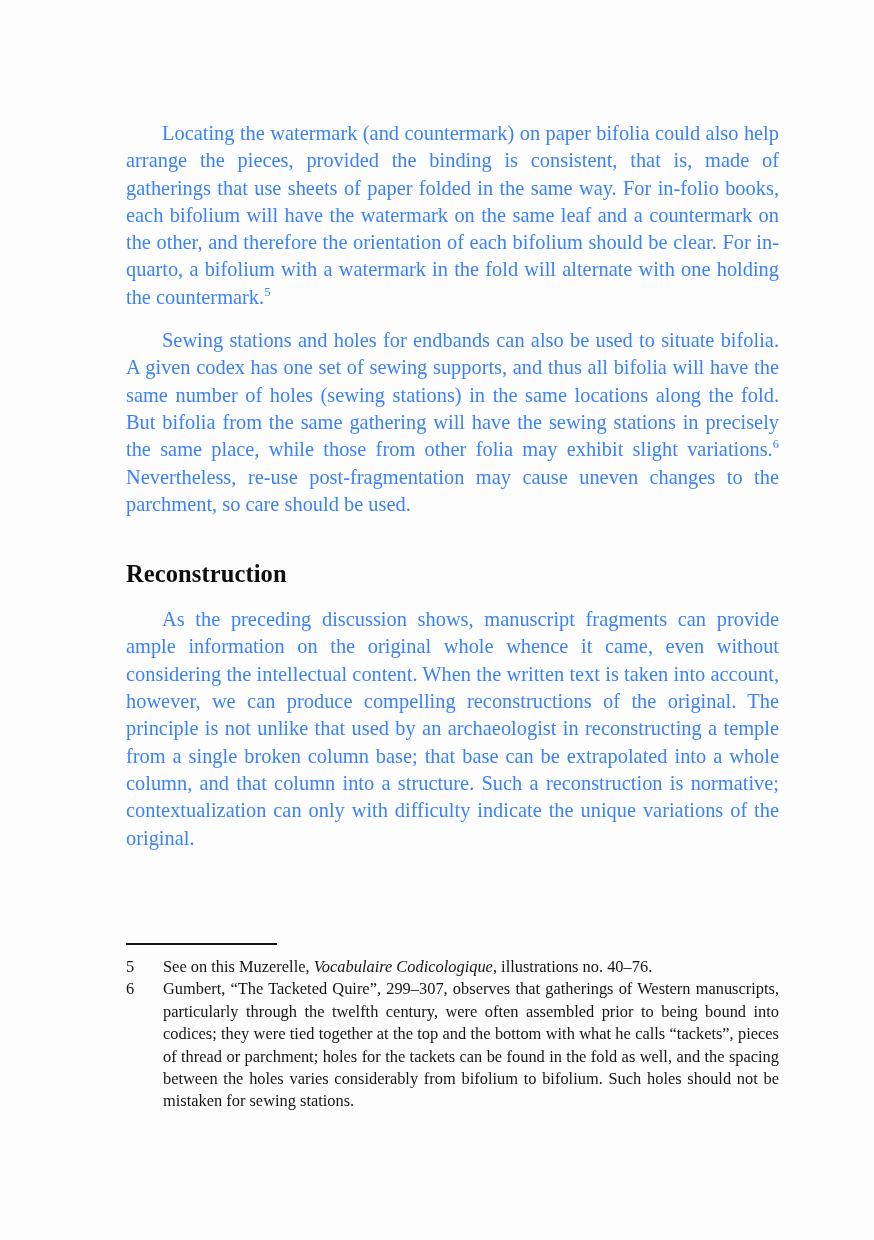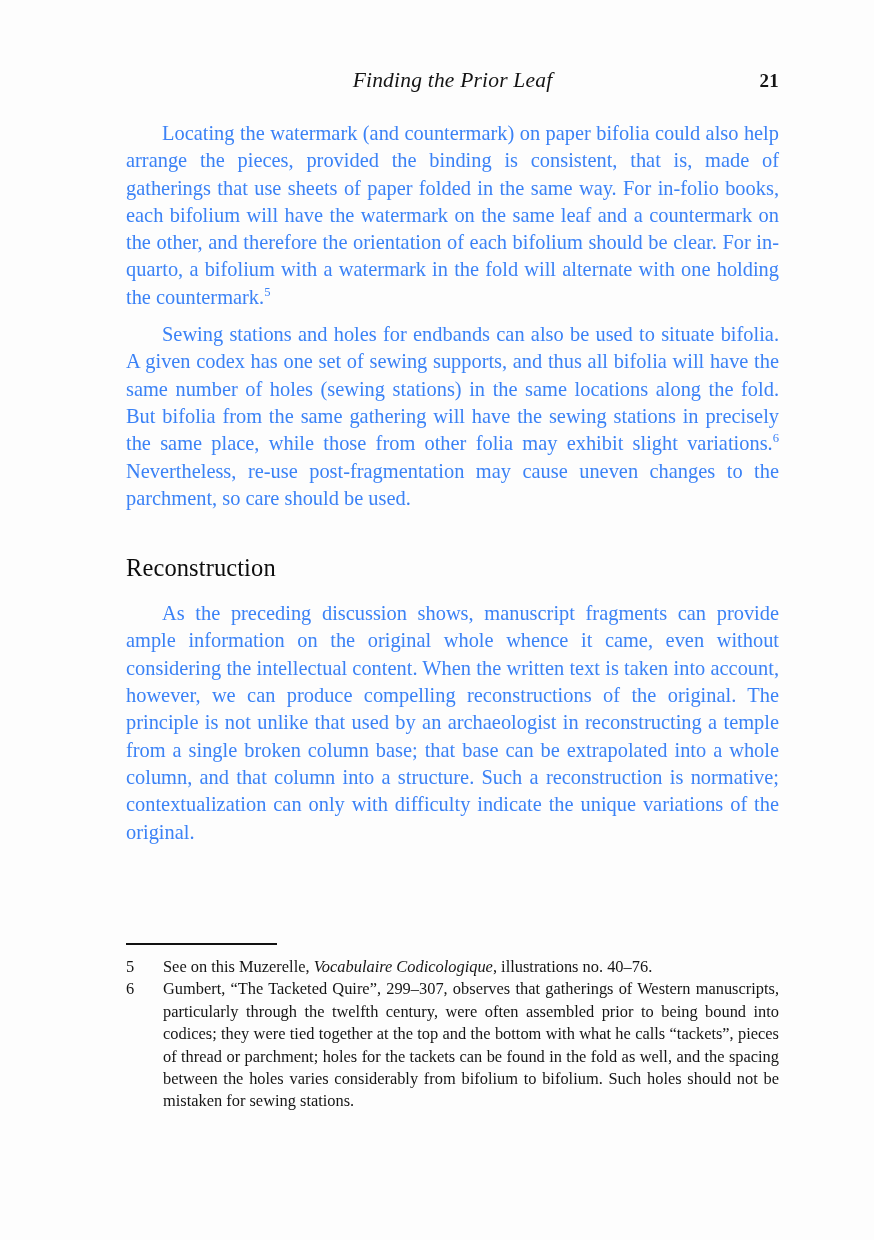--- a/index.html
+++ b/index.html
@@ -66,33 +66,33 @@
     margin: 0;
     text-align: justify;
     text-justify: inter-word;
     font-size: 20.4px;
     line-height: 27.3px;
     text-indent: 36px;
     color: #3b82f6;
     hyphens: manual;
   }
   p.body + p.body {
-    margin-top: 10px;
+    margin-top: 16px;
   }
 
   sup.fn {
     font-size: 0.62em;
     vertical-align: super;
     line-height: 0;
   }
 
   h2.section-heading {
     margin: 0;
     font-size: 24.5px;
-    font-weight: normal;
+    font-weight: bold;
     color: #0d0d0d;
     letter-spacing: 0.1px;
     line-height: 30px;
   }
 
   .gap-before-heading { height: 41px; }
   .gap-after-heading  { height: 17px; }
 
   
   .footnotes {
@@ -145,24 +145,20 @@
     color: #2a29c8;
     text-decoration: underline;
     text-underline-offset: 1.5px;
   }
 </style>
 </head>
 <body>
 
 <div class="page">
 
-  <div class="running-head">
-    <div class="title">Finding the Prior Leaf</div>
-    <div class="folio">21</div>
-  </div>
 
   <div class="textblock">
 
     <p class="body"><span>Locating the watermark (and countermark) on paper bifolia could also help arrange the pieces, provided the binding is consistent, that is, made of gatherings that use sheets of paper folded in the same way. For in-folio books, each bifolium will have the watermark on the same leaf and a countermark on the other, and therefore the orientation of each bifolium should be clear. For in-quarto, a bifolium with a watermark in the fold will alternate with one holding the countermark.</span><sup class="fn">5</sup></p>
 
     <p class="body"><span>Sewing stations and holes for endbands can also be used to situate bifolia. A given codex has one set of sewing supports, and thus all bifolia will have the same number of holes (sewing stations) in the same locations along the fold. But bifolia from the same gathering will have the sewing stations in precisely the same place, while those from other folia may exhibit slight variations.</span><sup class="fn">6</sup><span> Nevertheless, re-use post-fragmentation may cause uneven changes to the parchment, so care should be used.</span></p>
 
     <div class="gap-before-heading"></div>
 
     <h2 class="section-heading">Reconstruction</h2>

